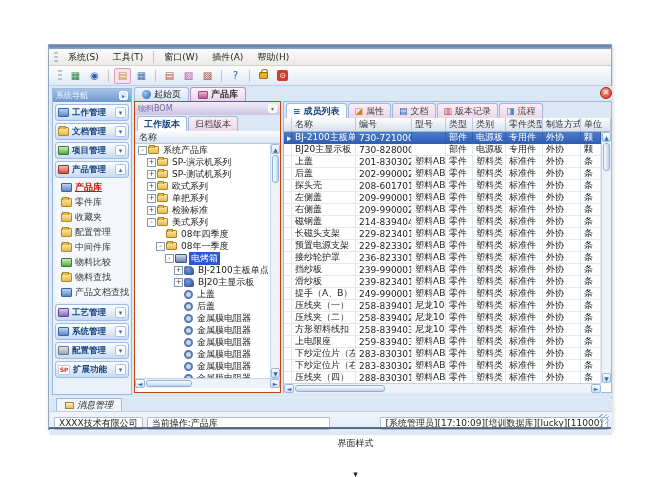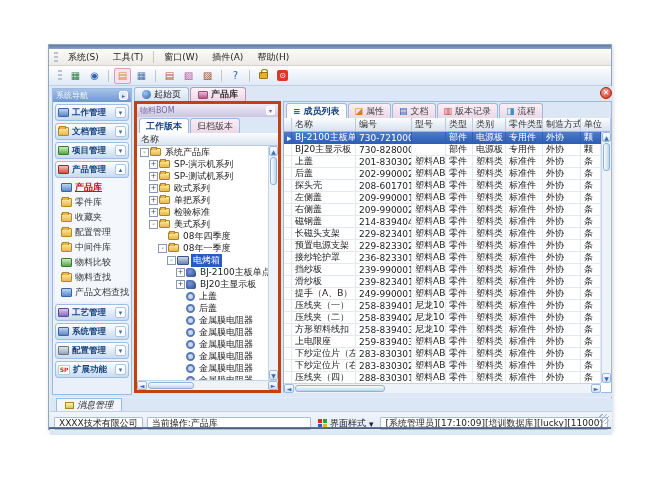--- a/index.html
+++ b/index.html
@@ -61,21 +61,21 @@
   .dtab{height:14px;display:flex;align-items:center;gap:3px;padding:0 7px;border:1px solid #9db9dd;border-bottom:none;
         border-radius:3px 3px 0 0;background:linear-gradient(#f2f7fd,#d4e2f4);}
   .dtab.active{background:linear-gradient(#fdf4fa,#ecd4e6);border-color:#c490b0;font-weight:bold;color:#333;}
   .dtab-ico{width:9px;height:9px;border-radius:50%;background:radial-gradient(circle at 35% 35%,#9cc4f2,#2c62b4);}
   .dtab-ico2{width:10px;height:8px;border-radius:1px;background:linear-gradient(#f0b8d8,#b85890);border:1px solid #905078;}
   .tab-close{margin-left:auto;margin-bottom:2px;width:12px;height:12px;border-radius:50%;
              background:radial-gradient(circle at 35% 30%,#f8a090,#d03020);border:1px solid #a02418;
              color:#fff;font-size:8px;line-height:1;display:flex;align-items:center;justify-content:center;}
 
   
-  .bom{position:absolute;left:84px;top:15px;width:147px;height:292px;background:#fff;border:3px solid #c2410c;}
+  .bom{position:absolute;left:84px;top:15px;width:147px;height:292px;background:#fff;border:1px solid #c2410c;}
   .bom-head{height:13px;background:linear-gradient(#f0edf8,#ccc4e2);color:#7568a4;display:flex;align-items:center;
             justify-content:space-between;padding:0 3px;font-size:8px;}
   .bom-head-btn{width:9px;height:9px;background:#f6f4fb;border:1px solid #fff;border-radius:2px;color:#7568a4;
                 font-size:6px;display:flex;align-items:center;justify-content:center;}
   .vtabs{height:16px;background:#dce7f5;display:flex;align-items:flex-end;padding-left:2px;gap:1px;}
   .vtab{height:15px;padding:0 6px;display:flex;align-items:center;border:1px solid #9db9dd;border-bottom:none;
         border-radius:3px 3px 0 0;background:linear-gradient(#fbeef6,#ecd8e8);color:#444;}
   .vtab.active{background:#fff;font-weight:bold;color:#17427e;}
   .tree-colhead{height:13px;background:linear-gradient(#fcfdfe,#d9e3f0);border-bottom:1px solid #bccade;
                 display:flex;align-items:center;padding:0 4px;color:#333;}
@@ -120,21 +120,21 @@
 
   
   .msgrow{position:absolute;left:1px;top:353px;width:562px;height:13px;background:#dce7f5;display:flex;align-items:flex-end;font-style:italic;}
   .msgtab{height:13px;margin-left:6px;padding:0 8px;display:flex;align-items:center;gap:3px;background:#f2f6fc;
           border:1px solid #9db9dd;border-bottom:none;border-radius:0 0 0 0;}
   .msgico{width:9px;height:7px;background:linear-gradient(#fff3c0,#e8c050);border:1px solid #a8842a;}
   .statusbar{position:absolute;left:1px;top:366px;width:562px;height:24px;background:linear-gradient(#f0f5fb,#dce7f5);
              display:flex;align-items:center;padding:0 4px;gap:4px;border-top:1px solid #c2d0e4;}
   .sbox{background:#fff;border:1px solid #aebccd;border-radius:1px;height:13px;display:flex;align-items:center;padding:0 4px;}
   .sbox.op{flex:1;}
-  .stylebtn{display:flex;align-items:center;gap:3px;height:13px;padding:0 3px;}
+  .stylebtn{display:flex;align-items:center;gap:19px;height:13px;padding:0 3px;flex-direction:column;}
   .styleico{width:9px;height:9px;display:grid;grid-template-columns:1fr 1fr;grid-template-rows:1fr 1fr;gap:1px;}
   .styleico i{display:block;}
   .bottomedge{position:absolute;left:0;bottom:0;width:100%;height:2px;background:linear-gradient(#6a82a6,#41556f);}
   .rgrip{position:absolute;right:2px;top:369px;width:10px;height:10px;
          background:repeating-linear-gradient(135deg,transparent 0 2px,#9fb4cc 2px 3px);}
 </style>
 </head>
 <body>
 
 <div class="window">

